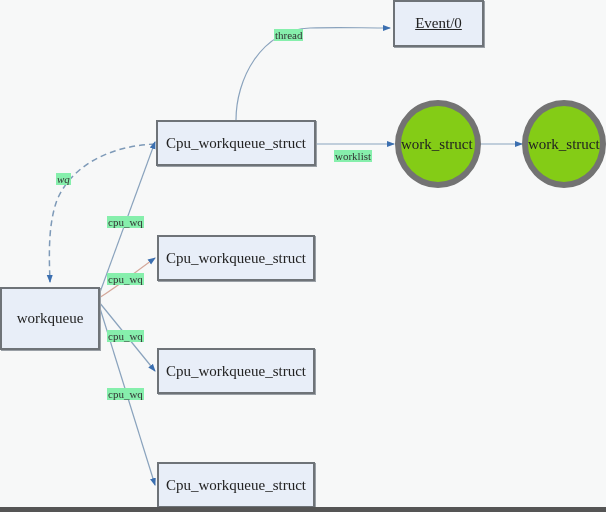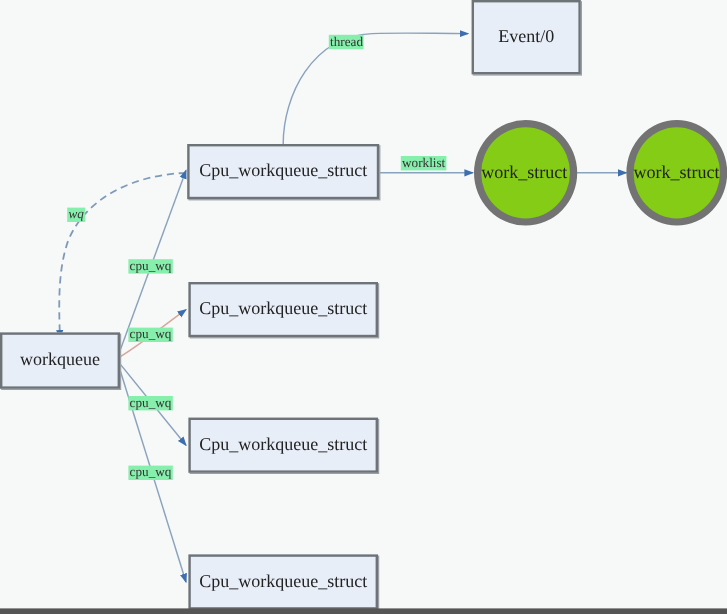--- a/index.html
+++ b/index.html
@@ -63,53 +63,53 @@
   <path d="M480,144 L522,144" fill="none" stroke="#8aa3bd" stroke-width="1.2" marker-end="url(#arrow)"></path>
 
   <path d="M155,144 C110,146 72,165 57,200 C48,225 49,255 50,282" fill="none" stroke="#7e9ab8" stroke-width="1.5" stroke-dasharray="6,4" marker-end="url(#arrow)"></path>
 
   <path d="M99,295 L155,142" fill="none" stroke="#8aa3bd" stroke-width="1.2" marker-end="url(#arrow)"></path>
   <path d="M99,298 C120,285 138,270 155,258" fill="none" stroke="#d4a89a" stroke-width="1.2" marker-end="url(#arrow)"></path>
   <path d="M99,302 L155,371" fill="none" stroke="#8aa3bd" stroke-width="1.2" marker-end="url(#arrow)"></path>
   <path d="M99,305 L155,485" fill="none" stroke="#8aa3bd" stroke-width="1.2" marker-end="url(#arrow)"></path>
 </svg>
 
-<div class="node-box" style="left:393px; top:0px; width:91px; height:62px;">
+<div class="node-box" style="left:393px; top:0px; width:91px; height:47px;text-decoration:underline;">
   <span>Event/0</span>
 </div>
 
 <div class="node-box" style="left:156px; top:120px; width:160px; height:46px;">
   <span>Cpu_workqueue_struct</span>
 </div>
 
 <div class="node-circle" style="left:395px; top:100px; width:86px; height:88px;">
   <span>work_struct</span>
 </div>
 
 <div class="node-circle" style="left:522px; top:100px; width:84px; height:88px;">
   <span>work_struct</span>
 </div>
 
 <div class="node-box" style="left:157px; top:235px; width:158px; height:46px;">
   <span>Cpu_workqueue_struct</span>
 </div>
 
-<div class="node-box" style="left:0px; top:277px; width:100px; height:47px;">
+<div class="node-box" style="left:0px; top:287px; width:100px; height:63px;">
   <span>workqueue</span>
 </div>
 
 <div class="node-box" style="left:157px; top:348px; width:158px; height:46px;">
   <span>Cpu_workqueue_struct</span>
 </div>
 
 <div class="node-box" style="left:157px; top:462px; width:158px; height:46px;">
   <span>Cpu_workqueue_struct</span>
 </div>
 
 <span class="edge-label" style="left:274px; top:29px;">thread</span>
-<span class="edge-label" style="left:334px; top:130px;">worklist</span>
+<span class="edge-label" style="left:334px; top:150px;">worklist</span>
 <span class="edge-label" style="left:56px; top:173px;font-style:italic;">wq</span>
 <span class="edge-label" style="left:107px; top:216px;">cpu_wq</span>
 <span class="edge-label" style="left:107px; top:273px;">cpu_wq</span>
 <span class="edge-label" style="left:107px; top:330px;">cpu_wq</span>
 <span class="edge-label" style="left:107px; top:388px;">cpu_wq</span>
 
 <div class="bottom-rule"></div>
 
 </body></html>

